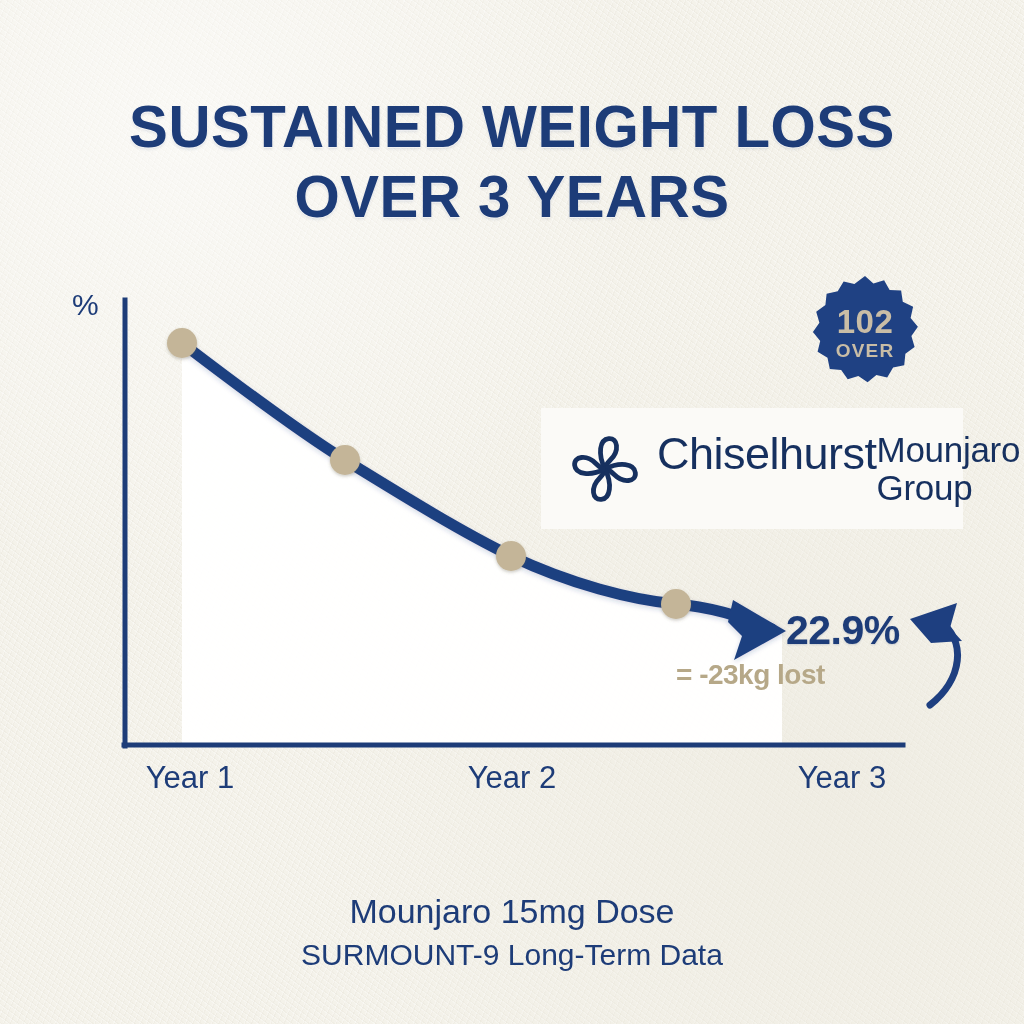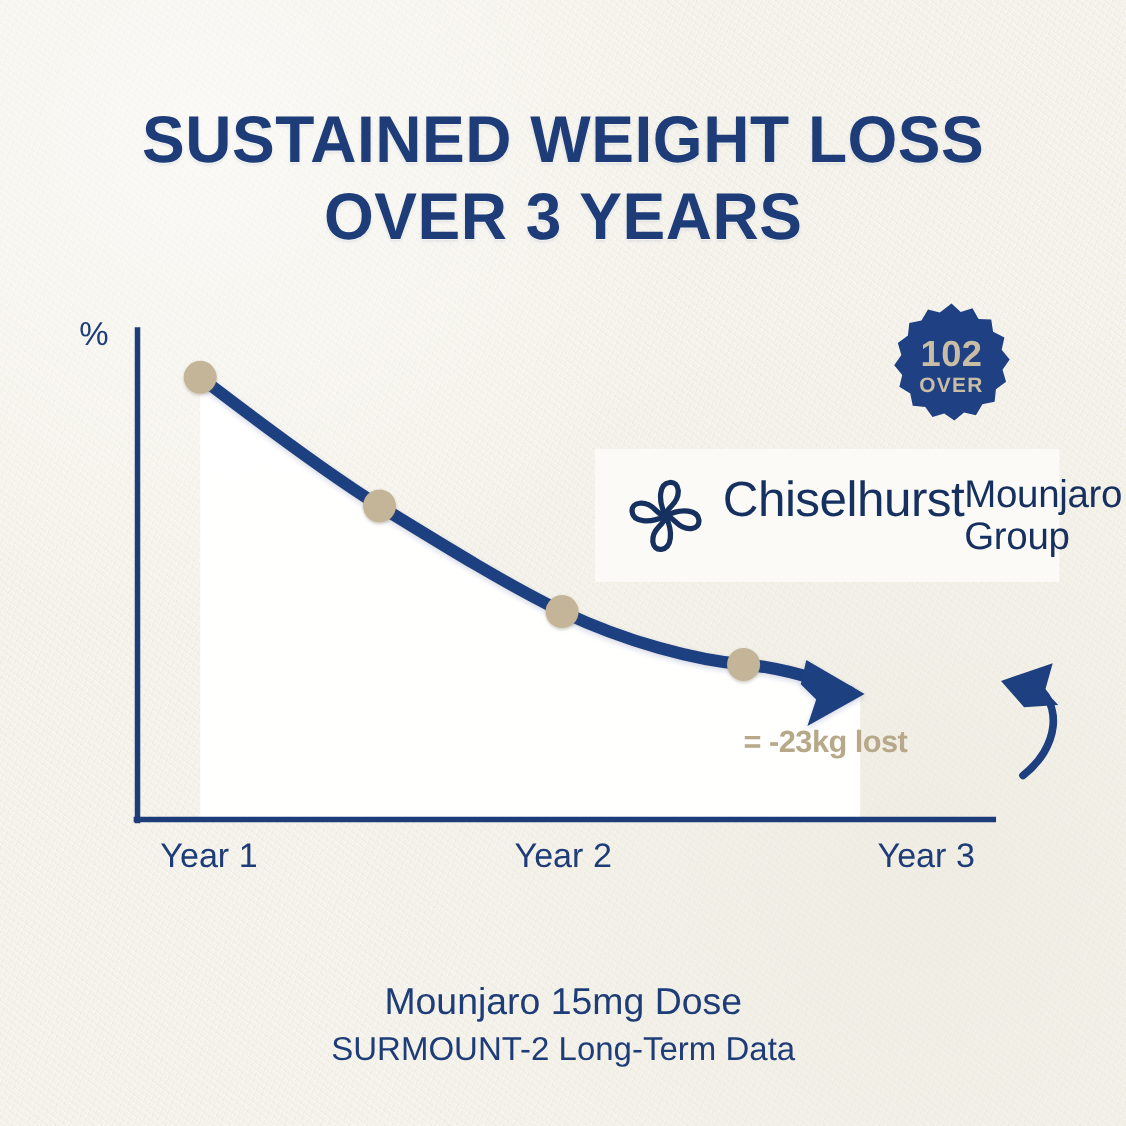--- a/index.html
+++ b/index.html
@@ -273,20 +273,21 @@
         <path d="M50 50 C 58 66, 56 82, 46 83 C 36 84, 34 70, 44 60 C 50 54, 50 50, 50 50 Z"></path>
         <path d="M50 50 C 34 58, 18 56, 17 46 C 16 36, 30 34, 40 44 C 46 50, 50 50, 50 50 Z"></path>
       </g>
     </svg>
     <div id="logo-words">
       <span id="logo-name">Chiselhurst</span>
       <span id="logo-sub">Mounjaro Group</span>
     </div>
   </div>
 
+  <div id="callout-percent">22.9%</div>
   <div id="callout-kg">= -23kg lost</div>
 
   <div id="footer-block">
     <span id="footer-line-1">Mounjaro 15mg Dose</span>
-    <span id="footer-line-2">SURMOUNT-2 Long-Term Data</span>
+    <span id="footer-line-2">SURMOUNT-9 Long-Term Data</span>
   </div>
 
 </div>
 
 </body></html>

